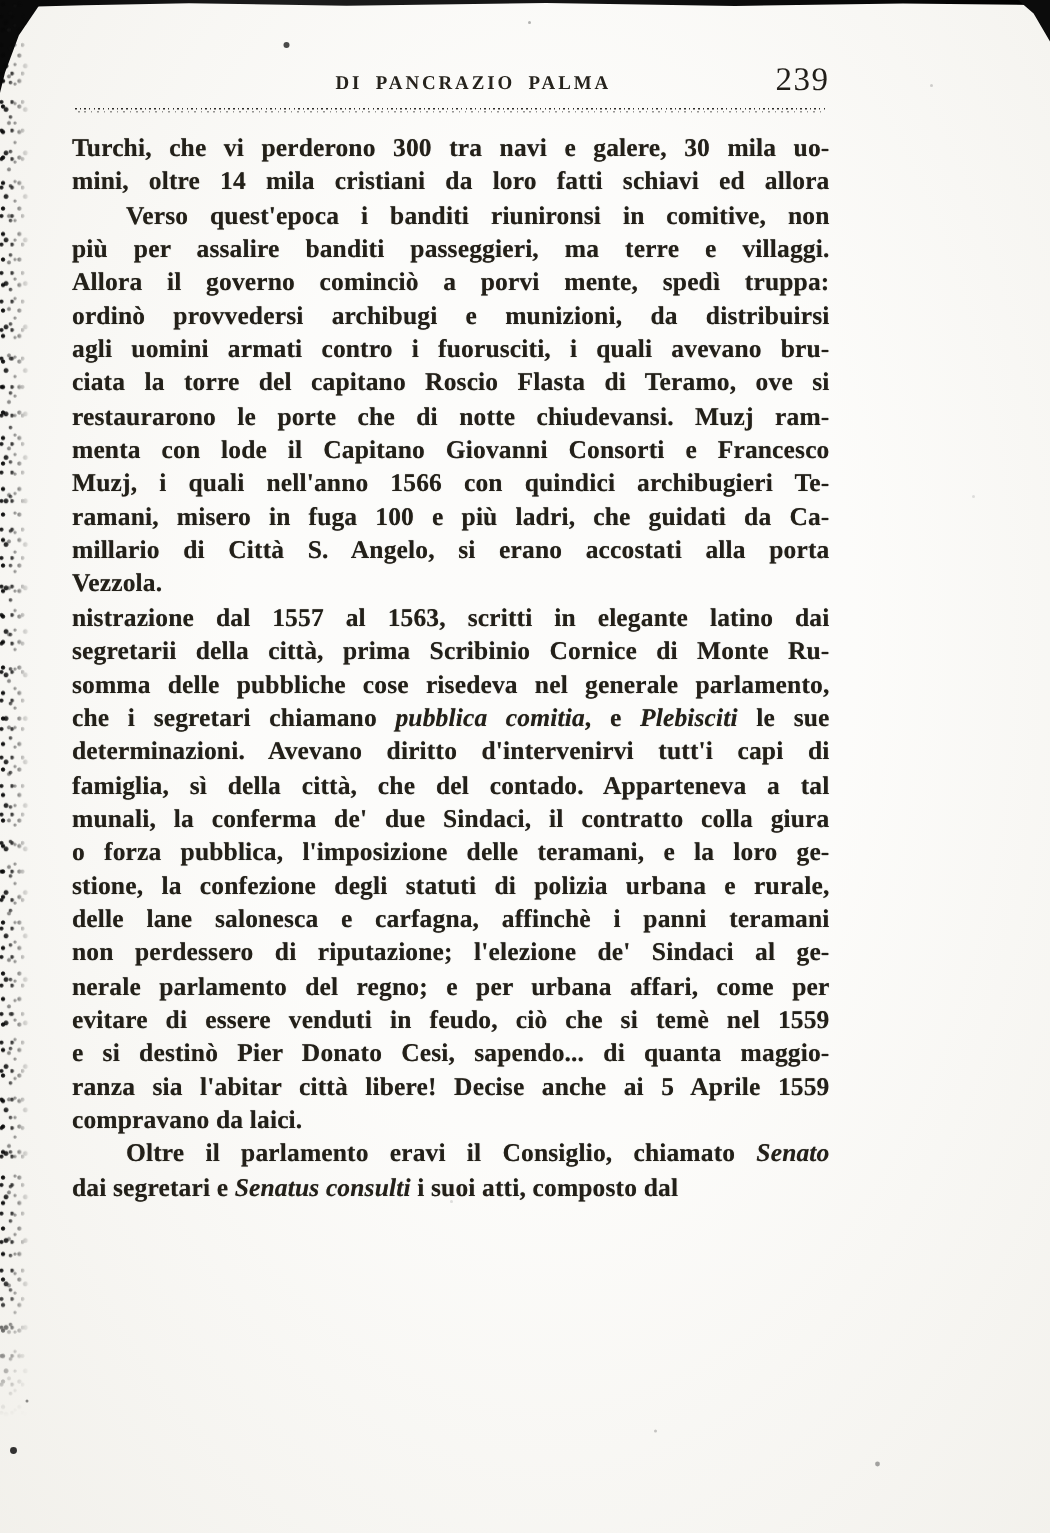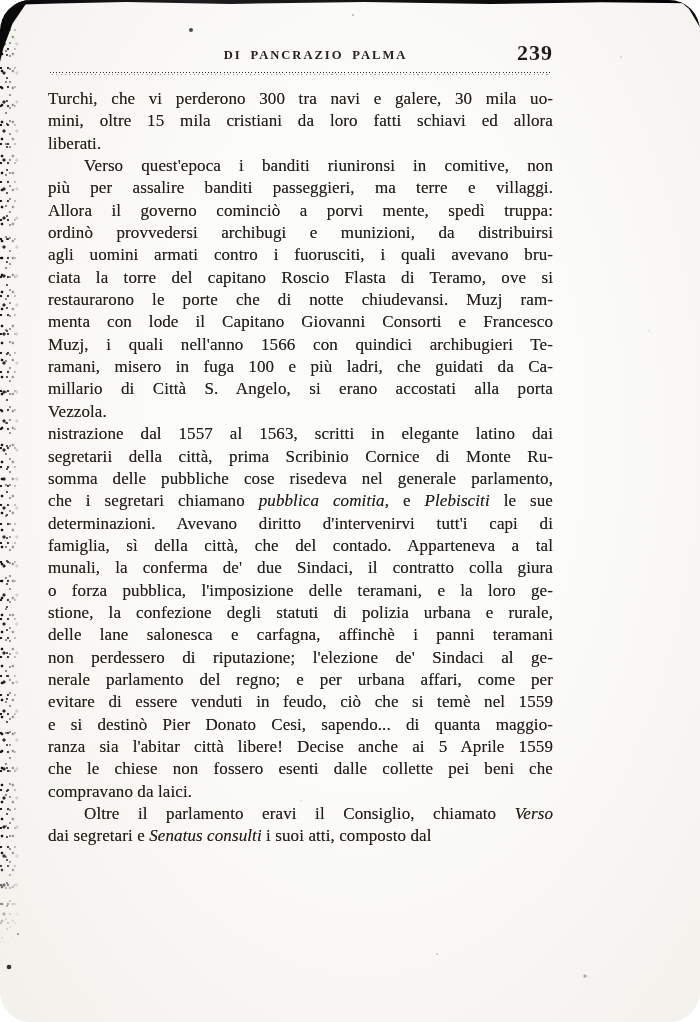--- a/index.html
+++ b/index.html
@@ -5,21 +5,20 @@
   html,body { margin:0; padding:0; }
   .page {
     position:relative;
     width:700px; height:1022px;
     overflow:hidden;
     background:
       radial-gradient(ellipse at 52% 42%, rgba(255,255,255,.55) 40%, rgba(236,234,228,.55) 100%),
       #f9f8f4;
     color: var(--ink, #232019);
     font-family: "Liberation Serif", serif;
-    border-radius: 31px;
   }
 
   
   .edge-top {
     position:absolute; left:0; top:0; width:700px; height:5px;
     background: linear-gradient(90deg,#060606,#1d1d1d 28%,#101010 62%,#000);
     clip-path: polygon(0 0,100% 0,100% 70%,86% 45%,70% 80%,52% 40%,33% 78%,18% 42%,8% 70%,0 100%);
   }
   .corner-tl {
     position:absolute; left:0; top:0; width:42px; height:62px;
@@ -67,37 +66,37 @@
   
   .head-title {
     position:absolute; left:63px; top:47px; width:505px;
     text-align:center;
     font-size:13px; font-weight:700; letter-spacing:2px; word-spacing:4px;
     transform: scaleX(.97);
     color:#26231d;
   }
   .page-num {
     position:absolute; top:40px; right:147px;
-    font-size:22px; font-weight:700; letter-spacing:1px;
+    font-size:22px; font-weight:400; letter-spacing:1px;
     color:#211e19;
   }
   .dotted-rule {
     position:absolute; left:50px; top:72px; width:500px; height:4px;
     background-image:
       repeating-linear-gradient(90deg, rgba(25,23,20,.9) 0 1px, transparent 1px 3.1px),
       repeating-linear-gradient(90deg, rgba(25,23,20,.45) 0 1px, transparent 1px 4.3px);
     background-size: 100% 1.4px, 100% 1px;
     background-position: 0 0, 2px 2px;
     background-repeat: no-repeat;
   }
 
   
   .body-text {
     position:absolute; left:48px; top:88px; width:505px;
-    font-size:17px; font-weight:400; line-height:22.35px;
+    font-size:17px; font-weight:700; line-height:22.35px;
     letter-spacing:.1px;
     text-shadow: 0 0 .5px rgba(35,32,25,.55);
   }
   .body-text .line {
     height:22.35px;
     text-align:justify;
     text-align-last:justify;
     white-space:normal;
   }
   .body-text .line.end { text-align-last:left; }
@@ -118,22 +117,21 @@
   </div>
 
   <div class="speckles"></div>
 
   <div class="head-title">DI PANCRAZIO PALMA</div>
   <div class="page-num">239</div>
   <div class="dotted-rule"></div>
 
   <div class="body-text">
       <div class="line"><span>Turchi, che vi perderono 300 tra navi e galere, 30 mila uo-</span></div>
-      <div class="line"><span>mini, oltre 15 mila cristiani da loro fatti schiavi ed allora</span></div>
-      <div class="line end"><span>liberati.</span></div>
+      <div class="line"><span>mini, oltre 14 mila cristiani da loro fatti schiavi ed allora</span></div>
       <div class="line indent"><span>Verso quest'epoca i banditi riunironsi in comitive, non</span></div>
       <div class="line"><span>più per assalire banditi passeggieri, ma terre e villaggi.</span></div>
       <div class="line"><span>Allora il governo cominciò a porvi mente, spedì truppa:</span></div>
       <div class="line"><span>ordinò provvedersi archibugi e munizioni, da distribuirsi</span></div>
       <div class="line"><span>agli uomini armati contro i fuorusciti, i quali avevano bru-</span></div>
       <div class="line"><span>ciata la torre del capitano Roscio Flasta di Teramo, ove si</span></div>
       <div class="line"><span>restaurarono le porte che di notte chiudevansi. Muzj ram-</span></div>
       <div class="line"><span>menta con lode il Capitano Giovanni Consorti e Francesco</span></div>
       <div class="line"><span>Muzj, i quali nell'anno 1566 con quindici archibugieri Te-</span></div>
       <div class="line"><span>ramani, misero in fuga 100 e più ladri, che guidati da Ca-</span></div>
@@ -147,19 +145,18 @@
       <div class="line"><span>famiglia, sì della città, che del contado. Apparteneva a tal</span></div>
       <div class="line"><span>munali, la conferma de' due Sindaci, il contratto colla giura</span></div>
       <div class="line"><span>o forza pubblica, l'imposizione delle teramani, e la loro ge-</span></div>
       <div class="line"><span>stione, la confezione degli statuti di polizia urbana e rurale,</span></div>
       <div class="line"><span>delle lane salonesca e carfagna, affinchè i panni teramani</span></div>
       <div class="line"><span>non perdessero di riputazione; l'elezione de' Sindaci al ge-</span></div>
       <div class="line"><span>nerale parlamento del regno; e per urbana affari, come per</span></div>
       <div class="line"><span>evitare di essere venduti in feudo, ciò che si temè nel 1559</span></div>
       <div class="line"><span>e si destinò Pier Donato Cesi, sapendo... di quanta maggio-</span></div>
       <div class="line"><span>ranza sia l'abitar città libere! Decise anche ai 5 Aprile 1559</span></div>
-      <div class="line"><span>che le chiese non fossero esenti dalle collette pei beni che</span></div>
       <div class="line end"><span>compravano da laici.</span></div>
-      <div class="line indent"><span>Oltre il parlamento eravi il Consiglio, chiamato </span><span class="it">Verso</span></div>
+      <div class="line indent"><span>Oltre il parlamento eravi il Consiglio, chiamato </span><span class="it">Senato</span></div>
       <div class="line end"><span>dai segretari e </span><span class="it">Senatus consulti</span><span> i suoi atti, composto dal</span></div>
     </div>
 
 </div>
 
 </body></html>

